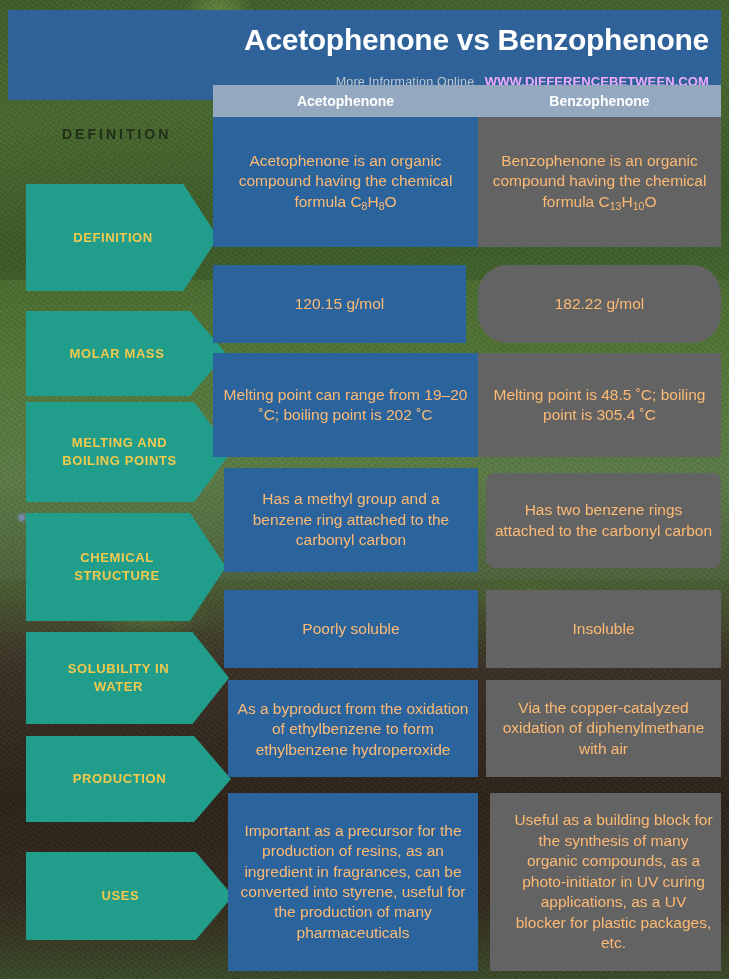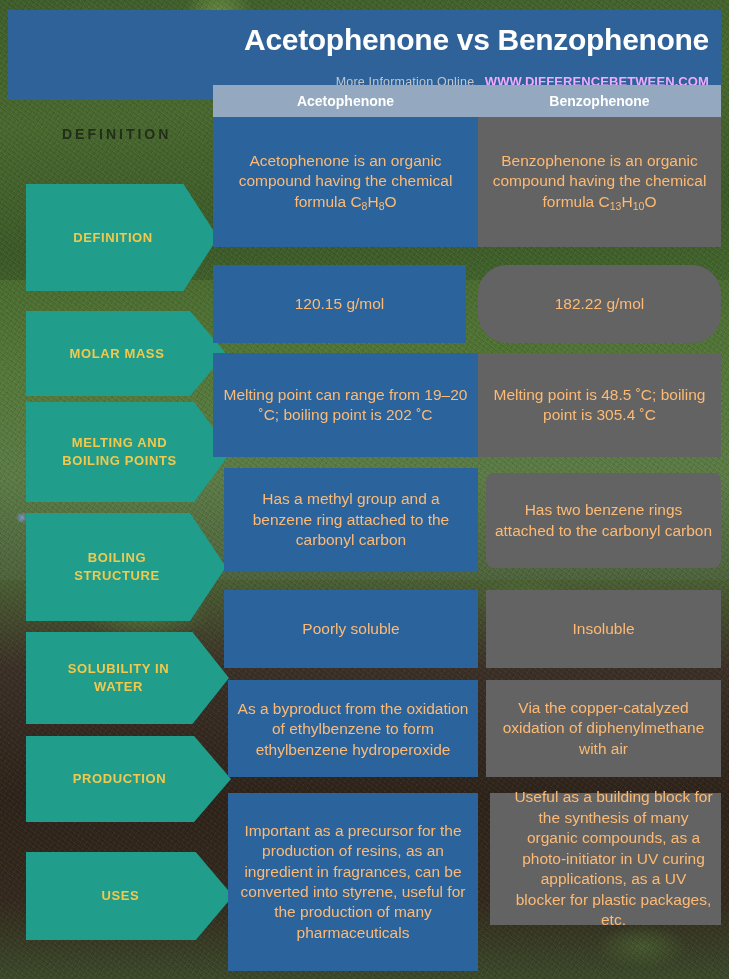--- a/index.html
+++ b/index.html
@@ -195,21 +195,21 @@
     <div>Melting point can range from 19–20 ˚C; boiling point is 202 ˚C</div>
   </div>
   <div class="cell cell-b" style="left:478px;top:353px;width:243px;height:104px;">
     <div>Melting point is 48.5 ˚C; boiling point is 305.4 ˚C</div>
   </div>
 </div>
 
 <div class="row">
   <div class="label-arrow" style="top:469px;height:108px;width:200px;">
     <span>
-      <span>BOILING</span><br>
+      <span>CHEMICAL</span><br>
       <span>STRUCTURE</span>
     </span>
   </div>
   <div class="cell cell-a" style="left:224px;top:468px;width:254px;height:104px;">
     <div>Has a methyl group and a benzene ring attached to the carbonyl carbon</div>
   </div>
   <div class="cell cell-b" style="left:486px;top:473px;width:235px;height:95px;border-radius:8px;">
     <div>Has two benzene rings attached to the carbonyl carbon</div>
   </div>
 </div>
@@ -241,16 +241,16 @@
   </div>
 </div>
 
 <div class="row">
   <div class="label-arrow" style="top:808px;height:88px;width:207px;">
     <span>USES</span>
   </div>
   <div class="cell cell-a" style="left:228px;top:793px;width:250px;height:178px;">
     <div>Important as a precursor for the production of resins, as an ingredient in fragrances, can be converted  into styrene, useful for the production of many pharmaceuticals</div>
   </div>
-  <div class="cell cell-b" style="left:490px;top:793px;width:231px;height:132px;padding-left:24px;">
+  <div class="cell cell-b" style="left:490px;top:793px;width:231px;height:178px;padding-left:24px;">
     <div>Useful as a building block for the synthesis of many organic compounds, as a photo-initiator in UV curing applications, as a UV blocker for plastic packages, etc.</div>
   </div>
 </div>
 
 </body></html>

